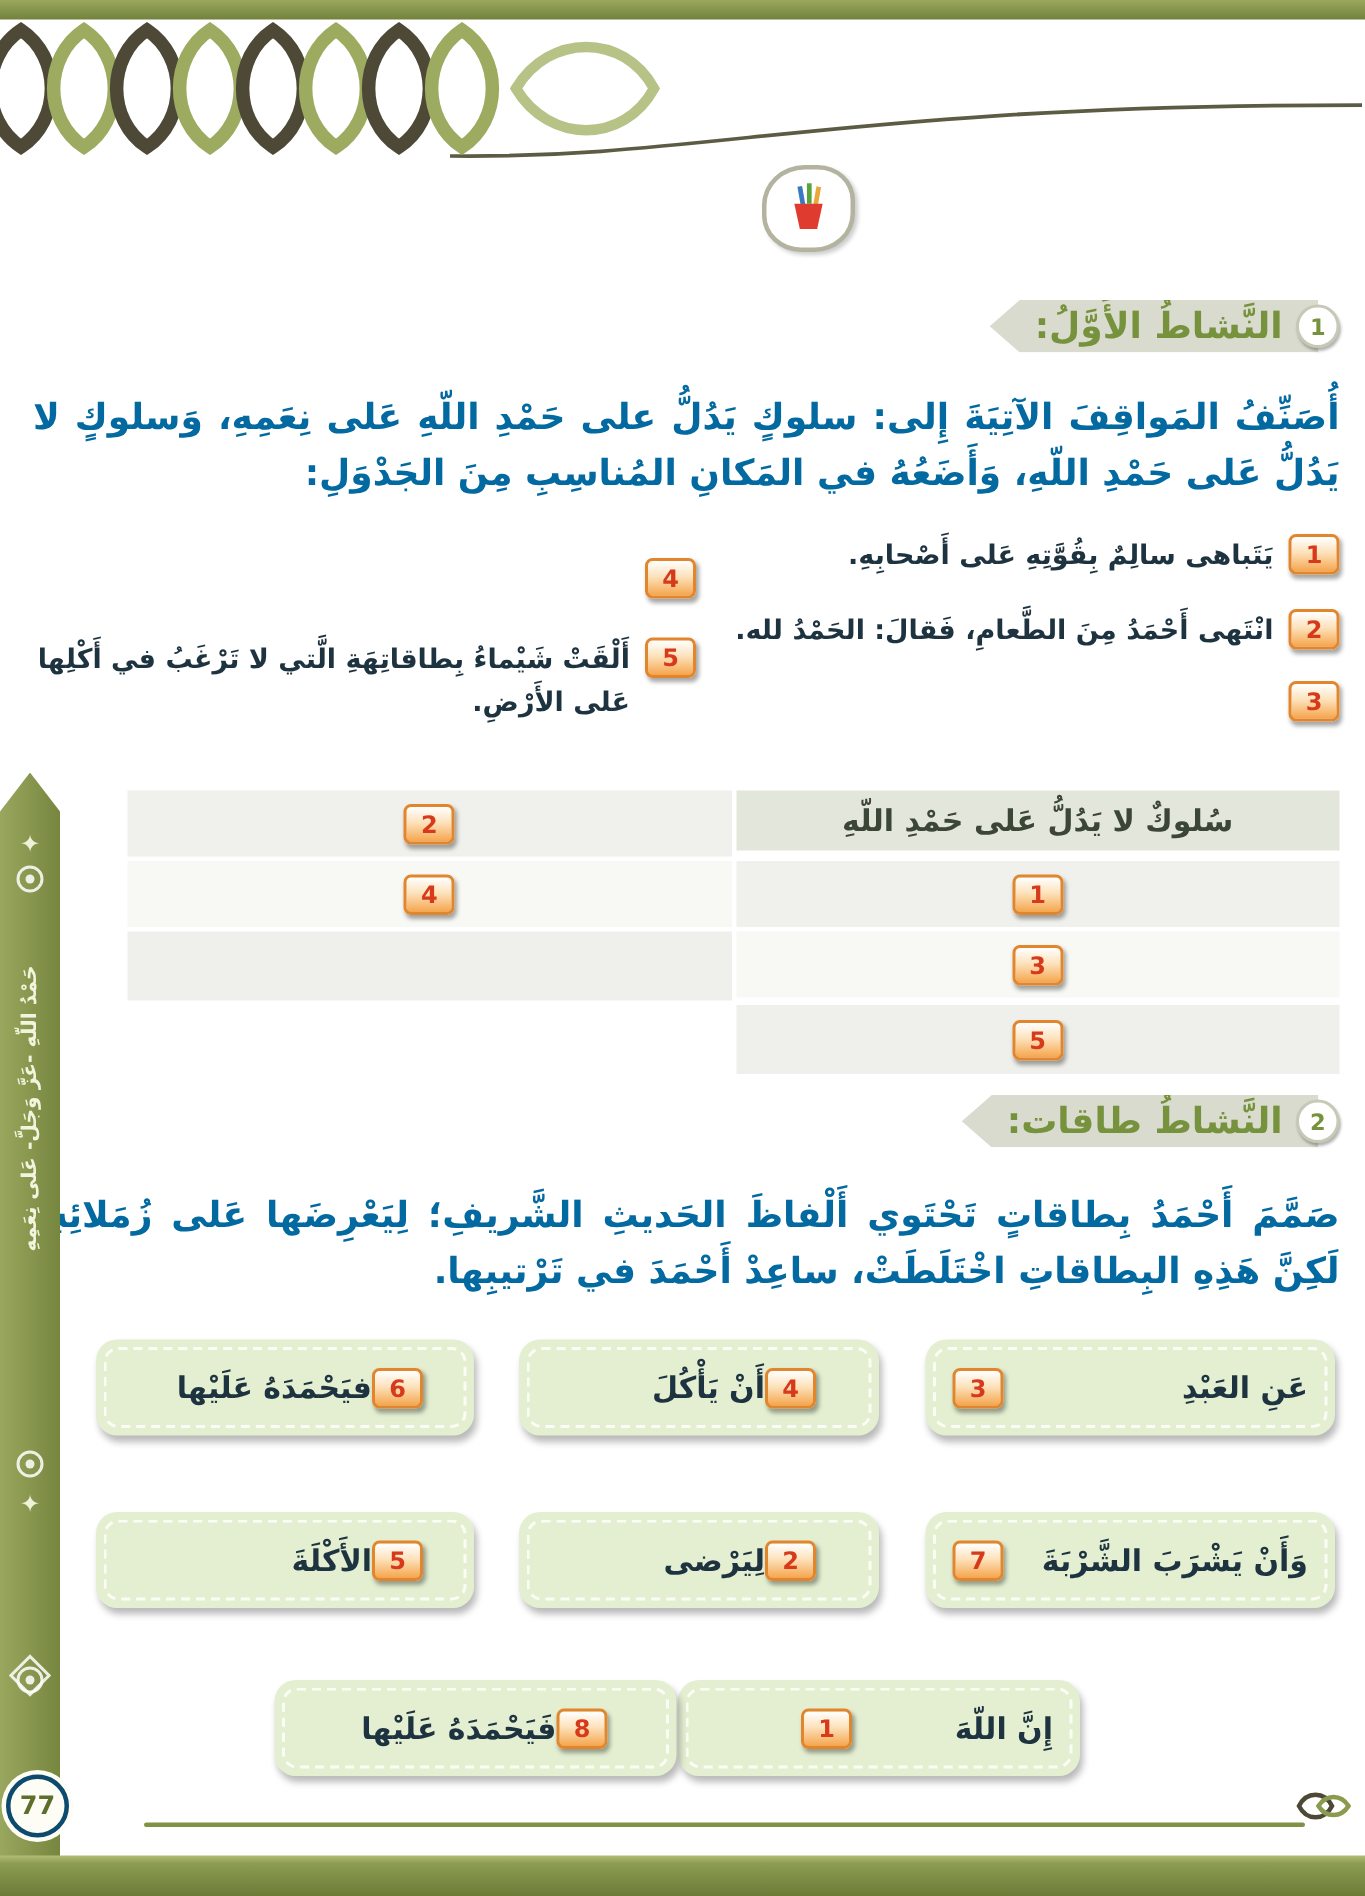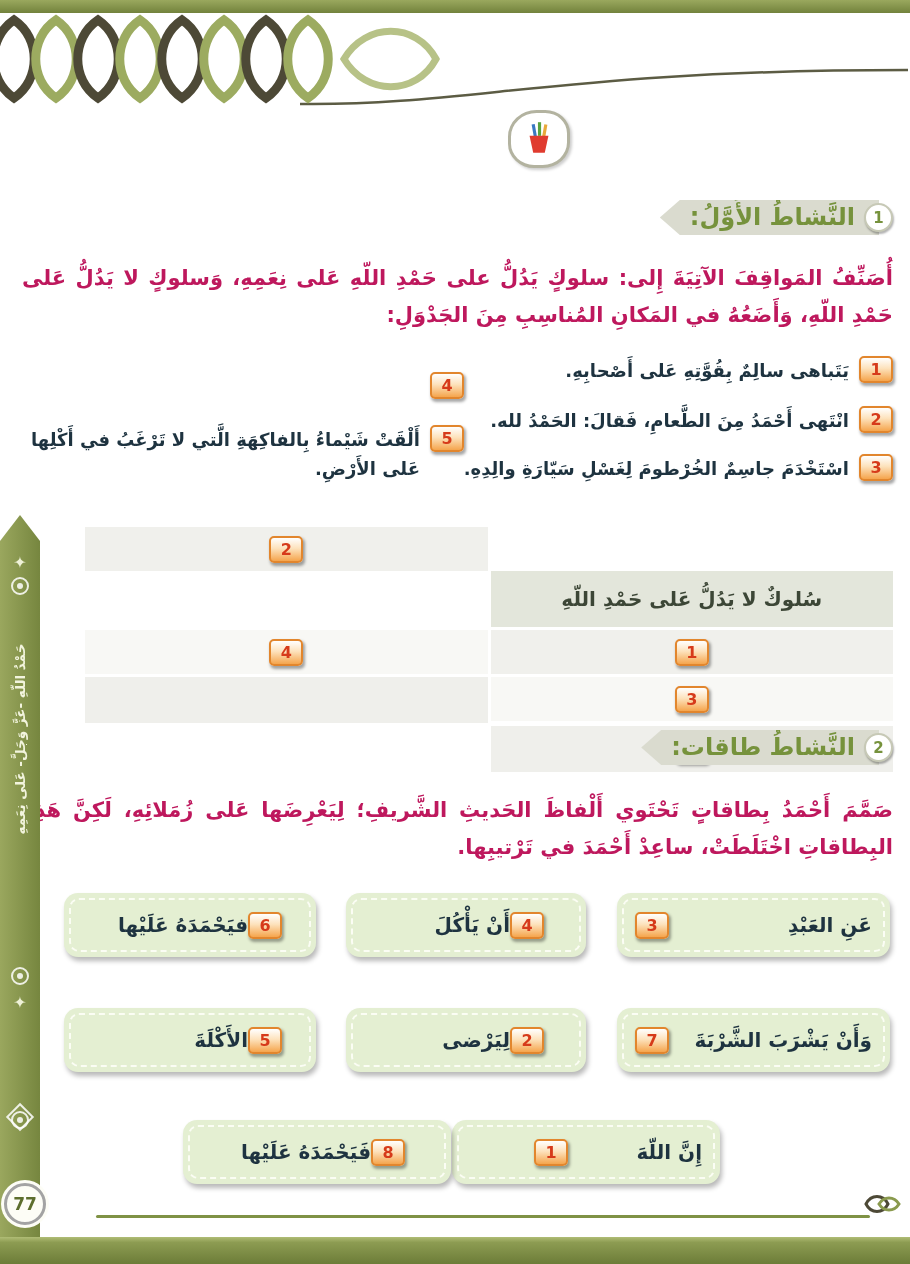--- a/index.html
+++ b/index.html
@@ -27,37 +27,37 @@
     align-items:center; height:29px; }
   .ab-circle { width:29px; height:29px; border-radius:50%; background:#fff;
     border:2px solid #c7c9b6; color:#76923c; font-weight:bold; font-size:15px;
     display:flex; align-items:center; justify-content:center; z-index:2;
     box-shadow:1px 2px 2px rgba(0,0,0,.3); flex:0 0 auto; }
   .ab-banner { margin-right:-15px; padding:3px 24px 4px 30px; background:#dadbcf;
     clip-path:polygon(100% 0, 20px 0, 0 50%, 20px 100%, 100% 100%);
     color:#76923c; font-weight:bold; font-size:24px; direction:rtl; white-space:nowrap; }
   
   .instruction { position:absolute; right:17px; left:22px; direction:rtl;
-    text-align:justify; font-size:21px; font-weight:bold; color:#be185d; line-height:37px; }
+    text-align:justify; font-size:24px; font-weight:bold; color:#0369a1; line-height:37px; }
   
   .numbox { display:inline-flex; width:34px; height:27px; flex:0 0 auto;
     border:2px solid #e2862d; border-radius:5px;
     background:linear-gradient(180deg,#ffffff,#fde2bc 45%,#f5a54d);
     color:#d63a1a; font-weight:bold; font-size:16px;
     align-items:center; justify-content:center;
     box-shadow:1.5px 2.5px 3px rgba(0,0,0,.35); }
   
   .sit-col { position:absolute; direction:rtl; }
   .situation { display:flex; direction:rtl; gap:10px; align-items:flex-start; }
   .situation p { font-size:18px; font-weight:bold; color:#1e3340; line-height:29px; }
   
   .clf-table { position:absolute; left:85px; right:17px; top:527px; direction:rtl;
     display:grid; grid-template-columns:1fr 1fr; gap:3px; }
-  .th { background:#e3e6db; height:56px; display:flex; align-items:center; justify-content:center;
-    color:#3c4636; font-weight:bold; font-size:20px;margin-top:44px; }
+  .th { background:#e3e6db; height:40px; display:flex; align-items:center; justify-content:center;
+    color:#3c4636; font-weight:bold; font-size:20px; }
   .td { height:44px; display:flex; align-items:center; justify-content:center; }
   .r1 { background:#f0f0ec; } .r2 { background:#f8f8f5; } .r3 { background:#efefeb; height:46px; }
   
   .card { position:absolute; height:64px; background:#e4efd2; border-radius:14px;
     box-shadow:2px 4px 5px rgba(0,0,0,.28); display:flex; align-items:center;
     direction:rtl; padding:0 18px; }
   .card::after { content:""; position:absolute; inset:5px; border:2px dashed #fbfdf4;
     border-radius:10px; pointer-events:none; }
   .card .ctext { flex:1; text-align:right; font-size:20px; font-weight:bold; color:#1e3340; }
   .card.nb-left .numbox { order:2; }
@@ -68,21 +68,21 @@
   .orn { position:absolute; left:50%; transform:translateX(-50%); color:#eff2d8; text-align:center; }
   .orn-ring { width:18px; height:18px; border:2px solid rgba(255,255,255,.85); border-radius:50%;
     position:absolute; left:50%; transform:translateX(-50%); }
   .orn-ring::after { content:""; position:absolute; inset:4px; background:rgba(255,255,255,.85); border-radius:50%; }
   .orn-diamond { width:20px; height:20px; border:2px solid rgba(255,255,255,.85);
     position:absolute; left:50%; transform:translateX(-50%) rotate(45deg); }
   .vtext { position:absolute; top:216px; left:50%; width:420px;
     transform:translate(-50%,0) rotate(-90deg); text-align:center;
     color:#f2f4dd; font-size:13.5px; font-weight:bold; white-space:nowrap; direction:rtl; }
   .page-num { position:absolute; left:4px; top:1183px; width:42px; height:42px;
-    background:#fdfdf6; border:3px solid #a3a3a3; border-radius:50%;
+    background:#fdfdf6; border:3px solid #0c4a6e; border-radius:50%;
     display:flex; align-items:center; justify-content:center;
     color:#5d6e2d; font-weight:bold; font-size:17px; box-shadow:0 0 0 3px #fdfdf6; }
   
   .footer-line { position:absolute; left:96px; right:40px; top:1215px; height:3px;
     background:#7f9245; border-radius:2px; }
   .footer-chain { position:absolute; right:6px; top:1190px; }
   .bottom-bar { position:absolute; left:0; top:1237px; width:910px; height:27px;
     background:linear-gradient(180deg,#b0bd76 0%,#8d9c52 20%,#6c7c38 100%); }
 </style>
 </head>
@@ -125,31 +125,30 @@
     <div class="situation" style="margin-bottom:21px;">
       <span class="numbox">1</span>
       <p>يَتَباهى سالِمٌ بِقُوَّتِهِ عَلى أَصْحابِهِ.</p>
     </div>
     <div class="situation" style="margin-bottom:19px;">
       <span class="numbox">2</span>
       <p>انْتَهى أَحْمَدُ مِنَ الطَّعامِ، فَقالَ: الحَمْدُ لله.</p>
     </div>
     <div class="situation">
       <span class="numbox">3</span>
-      <p>اسْتَخْدَمَ جاسِمٌ الخُرْطومَ لِغَسْلِ سَيّارَةِ والِدِهِ.</p>
     </div>
   </div>
 
   <div class="sit-col" style="top:372px; left:24px; width:440px;">
     <div class="situation" style="margin-bottom:26px;">
       <span class="numbox">4</span>
     </div>
     <div class="situation">
       <span class="numbox">5</span>
-      <p>أَلْقَتْ شَيْماءُ بِالفاكِهَةِ الَّتي لا تَرْغَبُ في أَكْلِها عَلى الأَرْضِ.</p>
+      <p>أَلْقَتْ شَيْماءُ بِطاقاتِهَةِ الَّتي لا تَرْغَبُ في أَكْلِها عَلى الأَرْضِ.</p>
     </div>
   </div>
 
   <div class="clf-table">
     <div class="th">سُلوكٌ لا يَدُلُّ عَلى حَمْدِ اللّهِ</div>
 
     <div class="td r1">
       <span class="numbox">2</span>
     </div>
     <div class="td r1">

